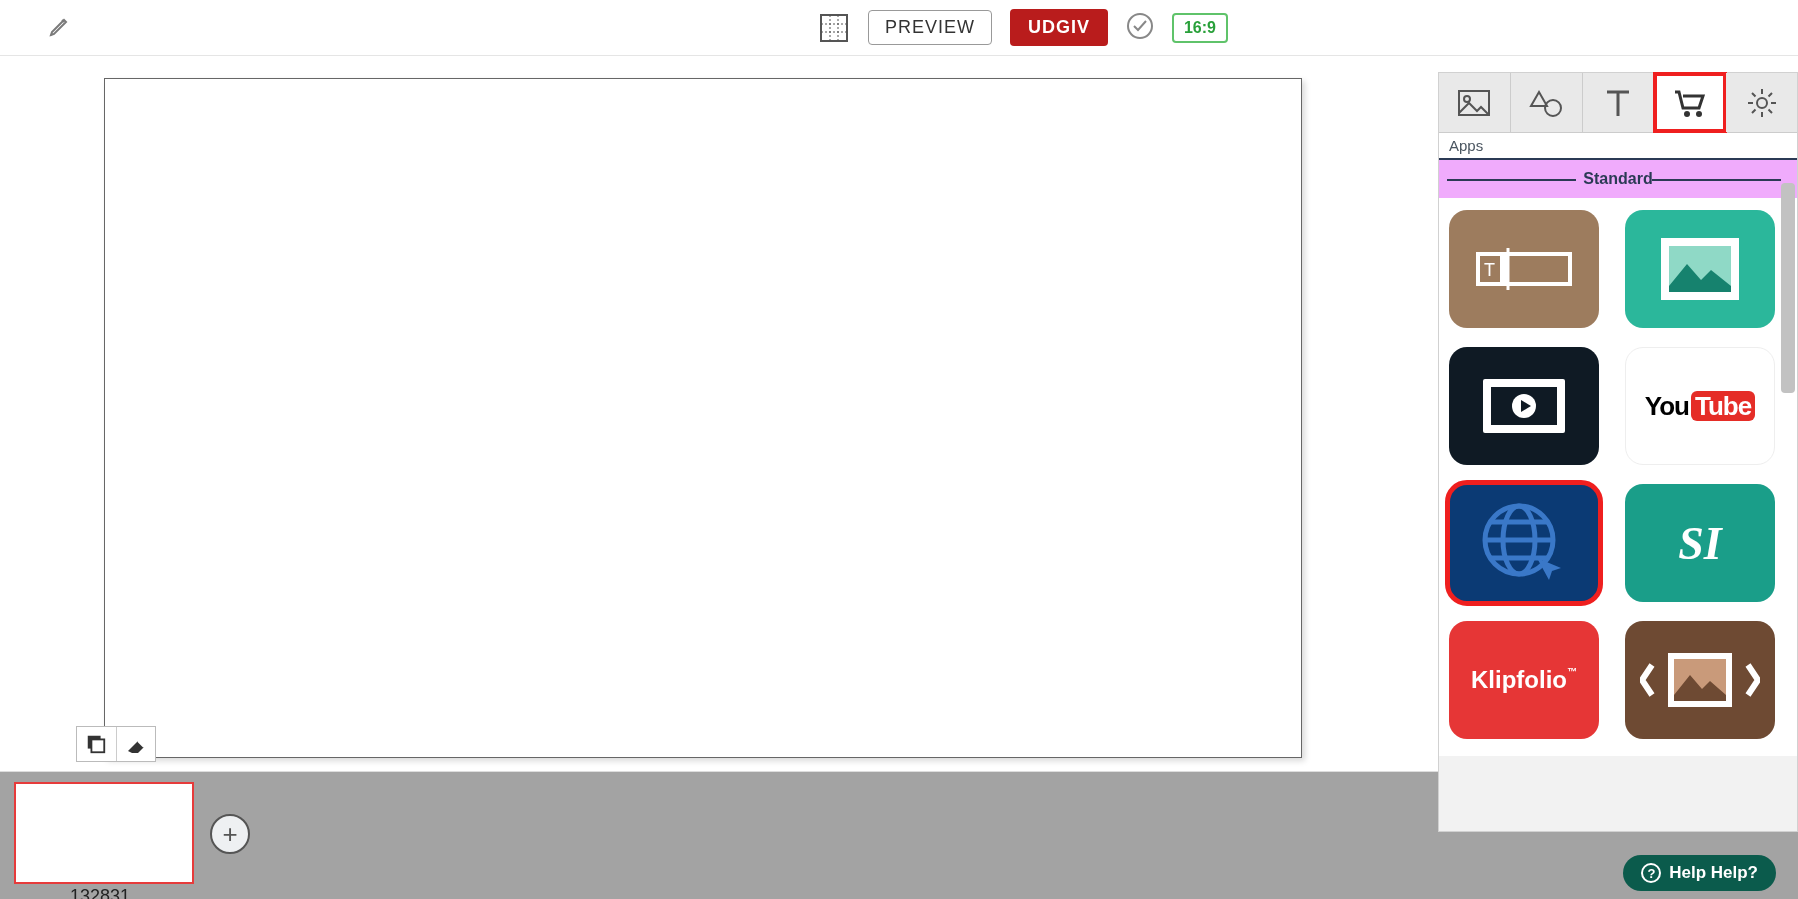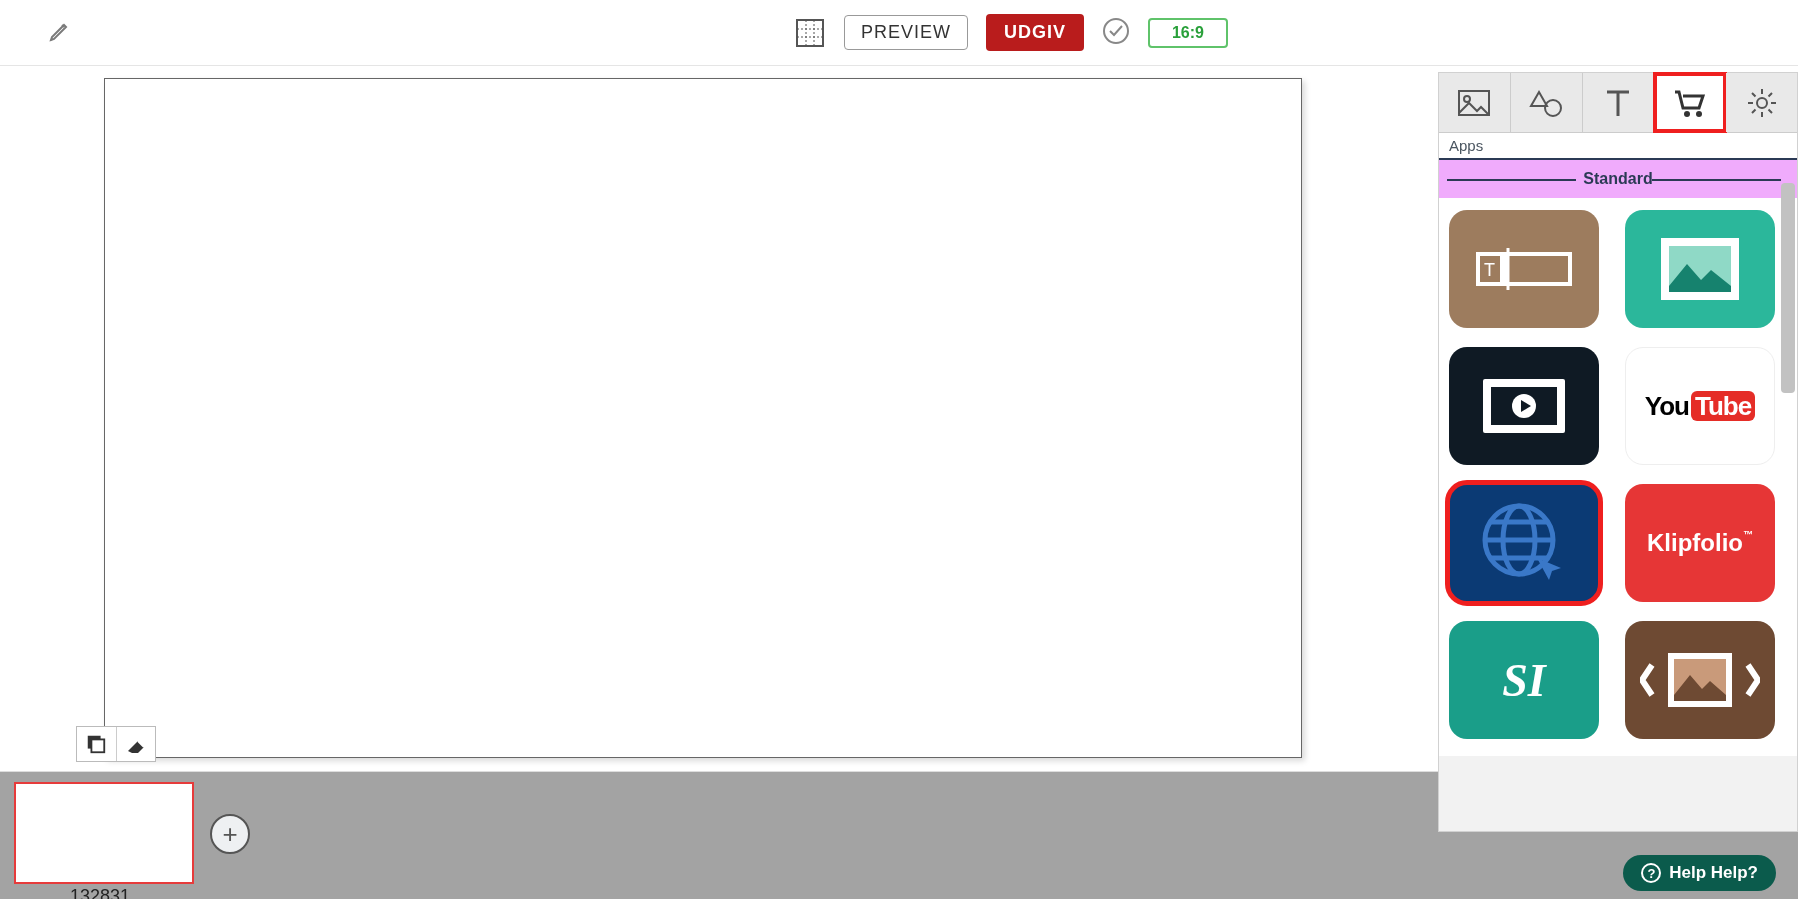--- a/index.html
+++ b/index.html
@@ -1,20 +1,20 @@
 <!DOCTYPE html>
 <html><head>
 <meta charset="utf-8">
 <style>
   * { box-sizing: border-box; margin: 0; padding: 0; }
   html, body { width: 1798px; height: 899px; font-family: Arial, Helvetica, sans-serif; background: #fff; overflow: hidden; }
 
   
   .topbar {
-    position: absolute; left: 0; right: 0; top: 0; height: 66px;
+    position: absolute; left: 0; right: 0; top: 0; height: 56px;
     border-bottom: 1px solid #e5e5e5;
     display: flex; align-items: center;
   }
   .pencil-btn { margin-left: 48px; color: #7a7a7a; }
   .top-center {
     margin-left: auto; display: flex; align-items: center; gap: 18px;
   }
   .top-right-spacer { width: 570px; }
   .grid-btn svg { display:block; }
   .preview-btn {
@@ -23,21 +23,21 @@
     cursor: pointer;
   }
   .publish-btn {
     background: #b91c1c; color: #fff; border: none;
     font-size: 18px; font-weight: bold; letter-spacing: 1px; padding: 8px 18px; border-radius: 4px;
     cursor: pointer;
   }
   .check-icon { color: #888; }
   .ratio-badge {
     border: 2px solid #5fc36a; color: #29a03a; font-weight: bold;
-    padding: 4px 22px; border-radius: 4px; font-size: 16px;
+    padding: 4px 10px; border-radius: 4px; font-size: 16px;
   }
 
   
   .canvas {
     position: absolute; left: 104px; top: 78px; width: 1198px; height: 680px;
     background: #fff; border: 1px solid #666;
     box-shadow: 3px 3px 6px rgba(0,0,0,0.15);
   }
   .canvas-tools {
     position: absolute; left: 76px; top: 726px; width: 80px; height: 36px;
@@ -266,26 +266,26 @@
 
     <div class="app web">
       <svg width="90" height="86" viewBox="0 0 90 86">
         <circle cx="40" cy="40" r="34" fill="none" stroke="#3a78c8" stroke-width="5"></circle>
         <ellipse cx="40" cy="40" rx="16" ry="34" fill="none" stroke="#3a78c8" stroke-width="5"></ellipse>
         <path d="M6 40h68M12 22h56M12 58h56" stroke="#3a78c8" stroke-width="5"></path>
         <path d="M58 58l24 10-9 3-3 9z" fill="#3a78c8"></path>
       </svg>
     </div>
 
+    <div class="app si">
+      <span>SI</span>
+    </div>
+
     <div class="app klip">
       <span class="klip-text"><span>Klipfolio</span><span class="tm">™</span></span>
-    </div>
-
-    <div class="app si">
-      <span>SI</span>
     </div>
 
     <div class="app carousel">
       <svg width="120" height="70" viewBox="0 0 120 70">
         <rect x="28" y="8" width="64" height="54" fill="#fff"></rect>
         <rect x="34" y="14" width="52" height="42" fill="#c99a7a"></rect>
         <path d="M34 50l16-20 12 14 8-8 16 14v6H34z" fill="#6e4a33"></path>
         <path d="M12 20l-10 15 10 15" fill="none" stroke="#fff" stroke-width="6"></path>
         <path d="M108 20l10 15-10 15" fill="none" stroke="#fff" stroke-width="6"></path>
       </svg>

